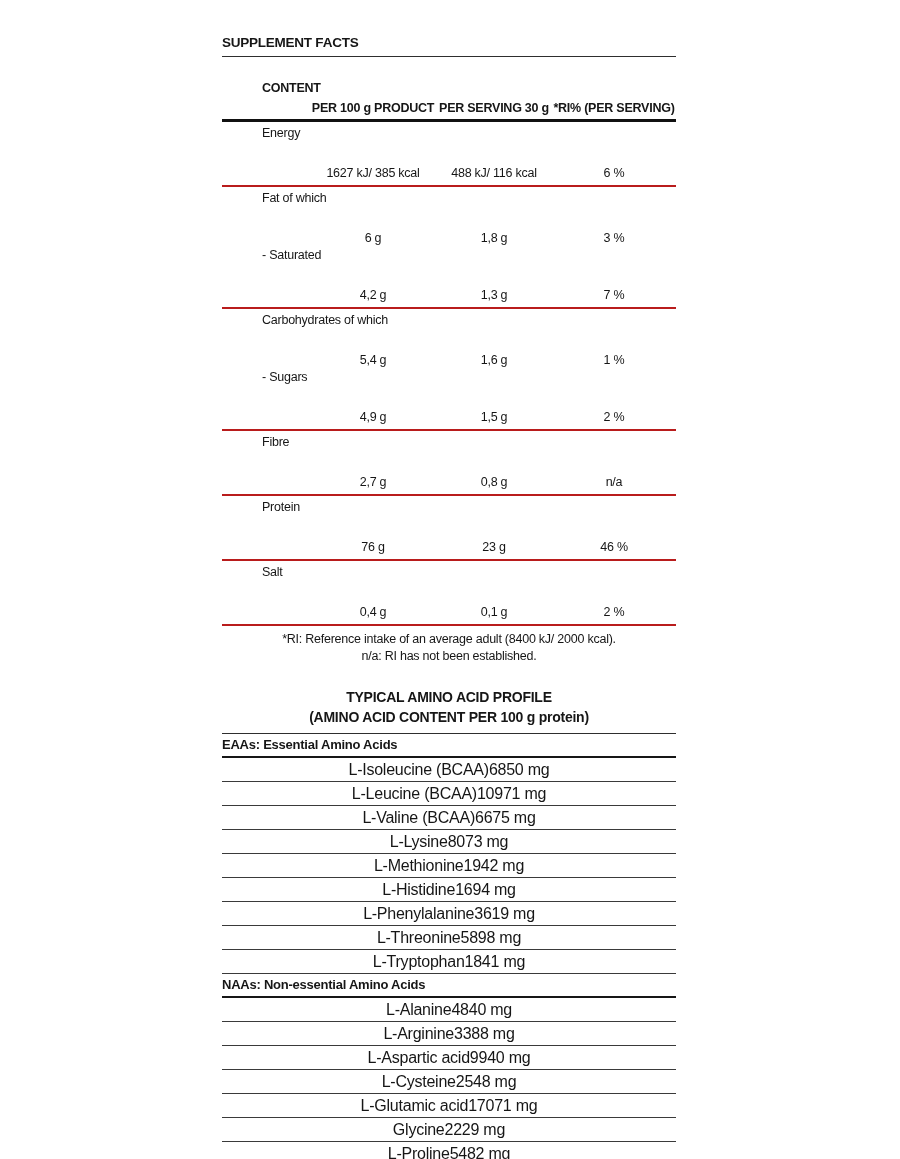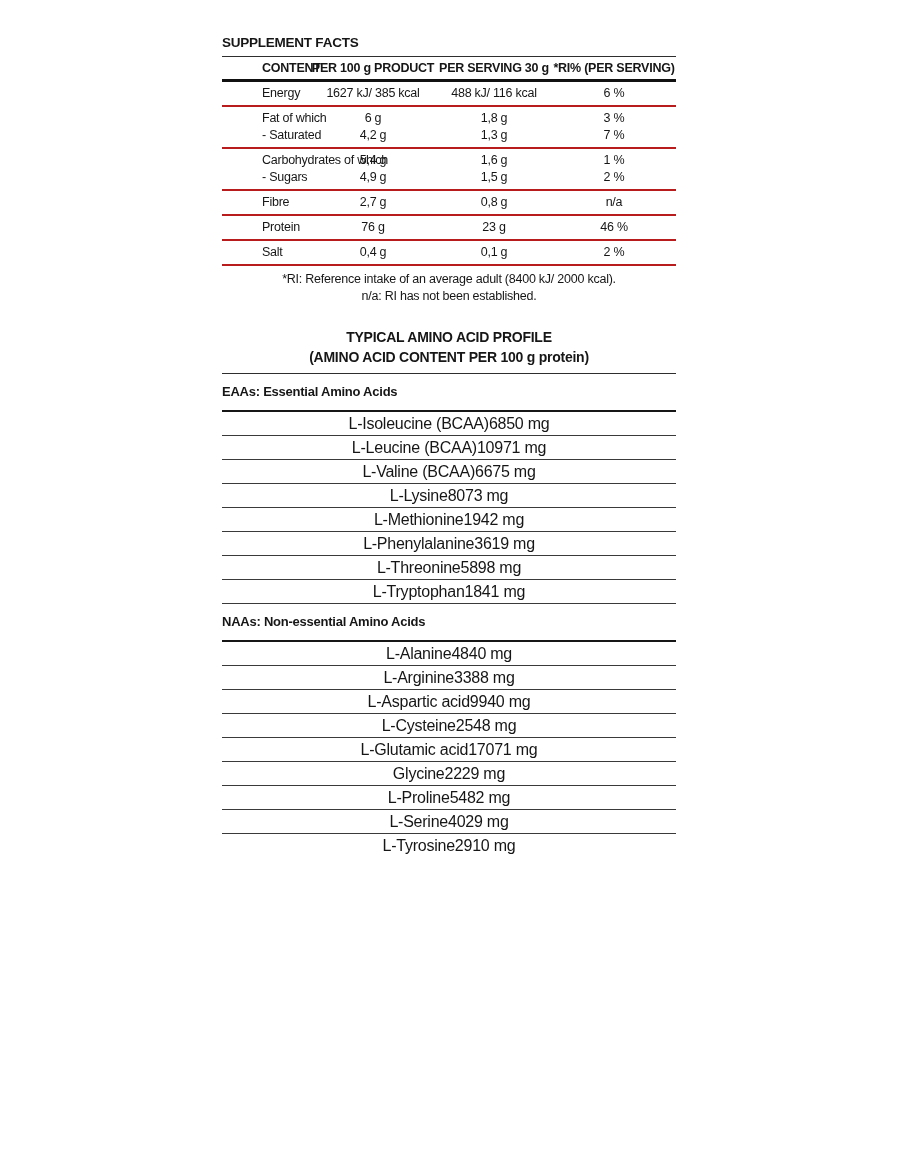--- a/index.html
+++ b/index.html
@@ -33,21 +33,21 @@
   .sf-table {
     margin-top: 4px;
     border-top: 1.5px solid #2e2e2e;
   }
   .sf-grid {
     display: grid;
     grid-template-columns: 88px 126px 116px 124px;
   }
   .sf-grid > div { overflow: visible; white-space: nowrap; }
   .sf-grid .c1 { text-align: left; margin-left: 40px; }
-  .sf-grid .c2, .sf-grid .c3, .sf-grid .c4 { text-align: center; }
+  .sf-grid .c2, .sf-grid .c3, .sf-grid .c4 { text-align: center; margin-top: 40px; }
   .sf-colhead {
     font-weight: 700;
     font-size: 12.5px;
     padding: 4px 0 4px 0;
     border-bottom: 3px solid #111111;
     align-items: center;
   }
   .sf-group {
     padding: 3px 0;
     border-bottom: 2px solid #b91c1c;
@@ -66,21 +66,21 @@
     text-align: center;
     font-weight: 700;
     font-size: 14px;
     line-height: 20px;
   }
   .aa-table { margin-top: 6px; }
   .aa-section-header {
     font-weight: 700;
     font-size: 13px;
     line-height: 16px;
-    padding: 10px 0;
+    padding: 3px 0;
     border-bottom: 2.5px solid #161616;
   }
   .aa-section:first-of-type .aa-section-header {
     border-top: 1.5px solid #2e2e2e;
   }
   .aa-row {
     display: flex;
     justify-content: center;
     font-size: 16px;
     line-height: 16px;
@@ -200,20 +200,24 @@
       </div>
       <div class="aa-row">
         <span class="aa-name">L-Lysine</span>
         <span class="aa-amount">8073 mg</span>
       </div>
       <div class="aa-row">
         <span class="aa-name">L-Methionine</span>
         <span class="aa-amount">1942 mg</span>
       </div>
       <div class="aa-row">
+        <span class="aa-name">L-Histidine</span>
+        <span class="aa-amount">1694 mg</span>
+      </div>
+      <div class="aa-row">
         <span class="aa-name">L-Phenylalanine</span>
         <span class="aa-amount">3619 mg</span>
       </div>
       <div class="aa-row">
         <span class="aa-name">L-Threonine</span>
         <span class="aa-amount">5898 mg</span>
       </div>
       <div class="aa-row">
         <span class="aa-name">L-Tryptophan</span>
         <span class="aa-amount">1841 mg</span>

